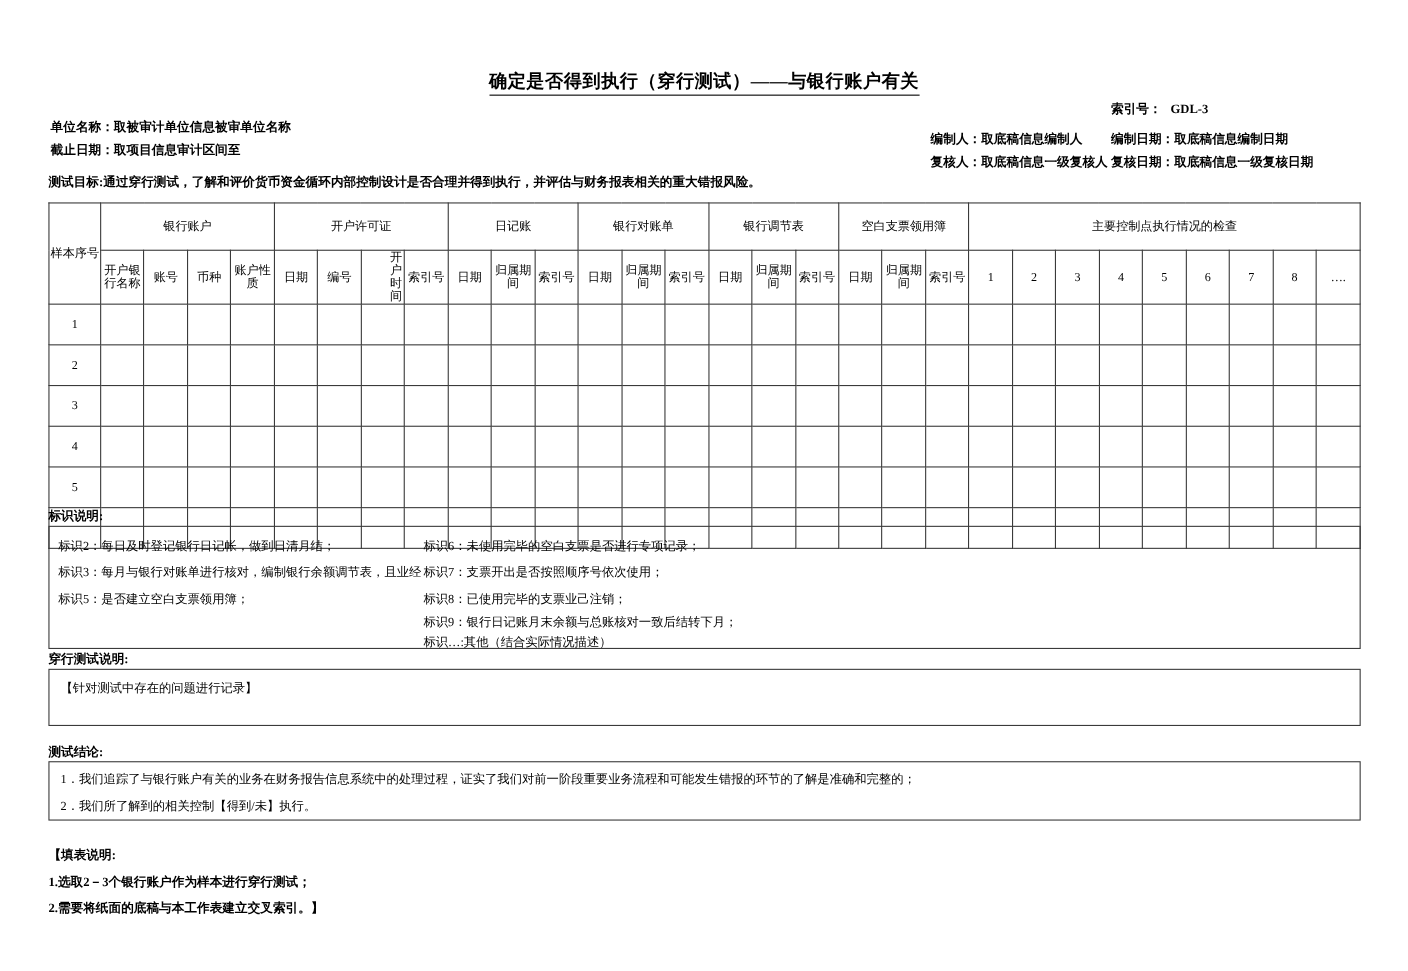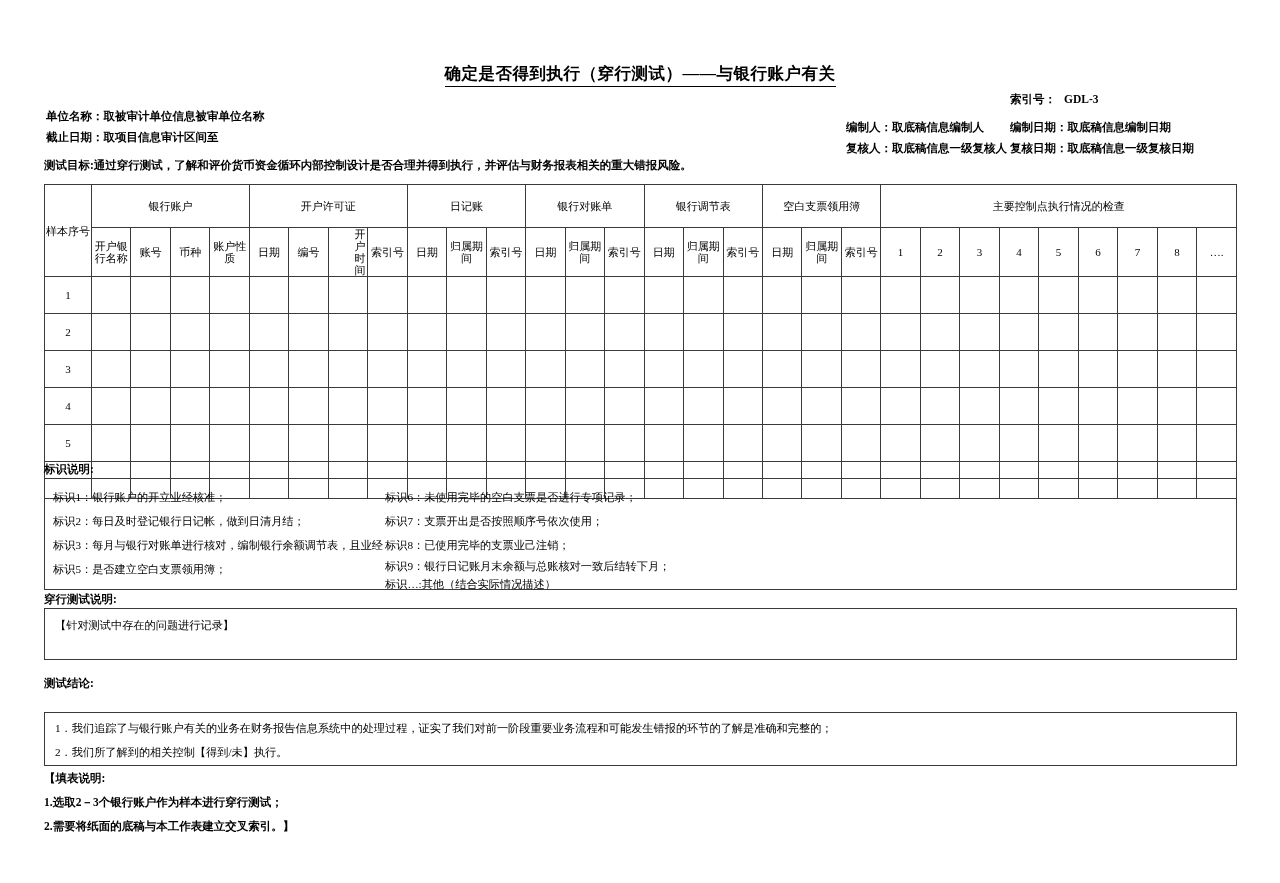--- a/index.html
+++ b/index.html
@@ -181,21 +181,20 @@
 
   
   .concl-box {
     position: absolute;
     left: 44px;
     top: 692px;
     width: 1193px;
     height: 54px;
     border: 1px solid #3a3a3a;
     box-sizing: border-box;
-    margin-top: 20px;
   }
   .concl-box .line {
     position: absolute;
     left: 10px;
     font-size: 11.2px;
     white-space: nowrap;
   }
   .concl-box .line.l1 { top: 8px; }
   .concl-box .line.l2 { top: 32px; font-family: Liberation Serif, serif; }
 
@@ -478,21 +477,20 @@
           <td></td>
           <td></td>
           <td></td>
         </tr>
       </tbody>
   </table>
 
   <div class="sec-label" style="top:462px">标识说明:</div>
   <div class="marks-box">
     <div class="marks-col left">
-        <div>标识1：银行账户的开立业经核准；</div>
         <div>标识2：每日及时登记银行日记帐，做到日清月结；</div>
         <div>标识3：每月与银行对账单进行核对，编制银行余额调节表，且业经</div>
         <div>标识5：是否建立空白支票领用簿；</div>
       </div>
     <div class="marks-col right">
         <div>标识6：未使用完毕的空白支票是否进行专项记录；</div>
         <div>标识7：支票开出是否按照顺序号依次使用；</div>
         <div>标识8：已使用完毕的支票业己注销；</div>
         <div class="tight">标识9：银行日记账月末余额与总账核对一致后结转下月；</div>
         <div class="tight">标识…:其他（结合实际情况描述）</div>

